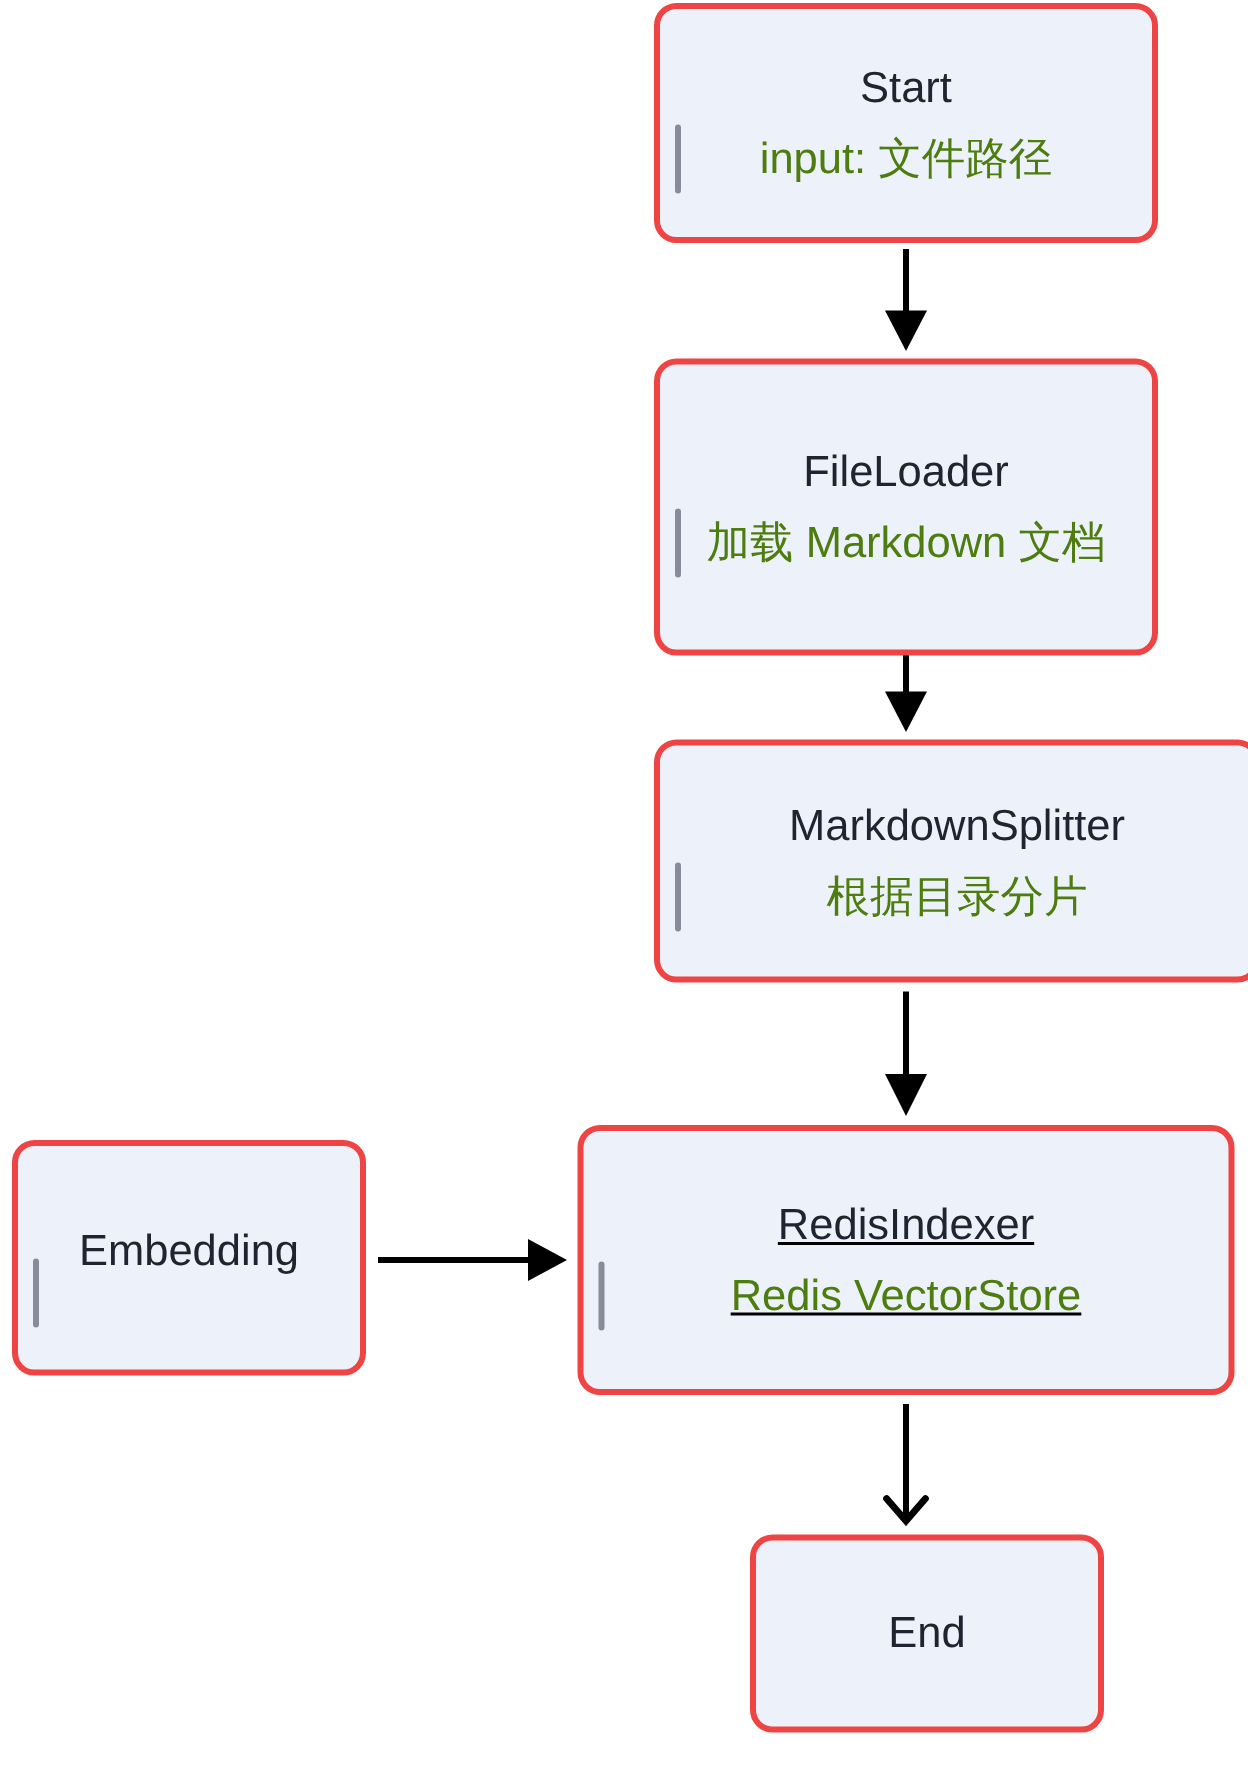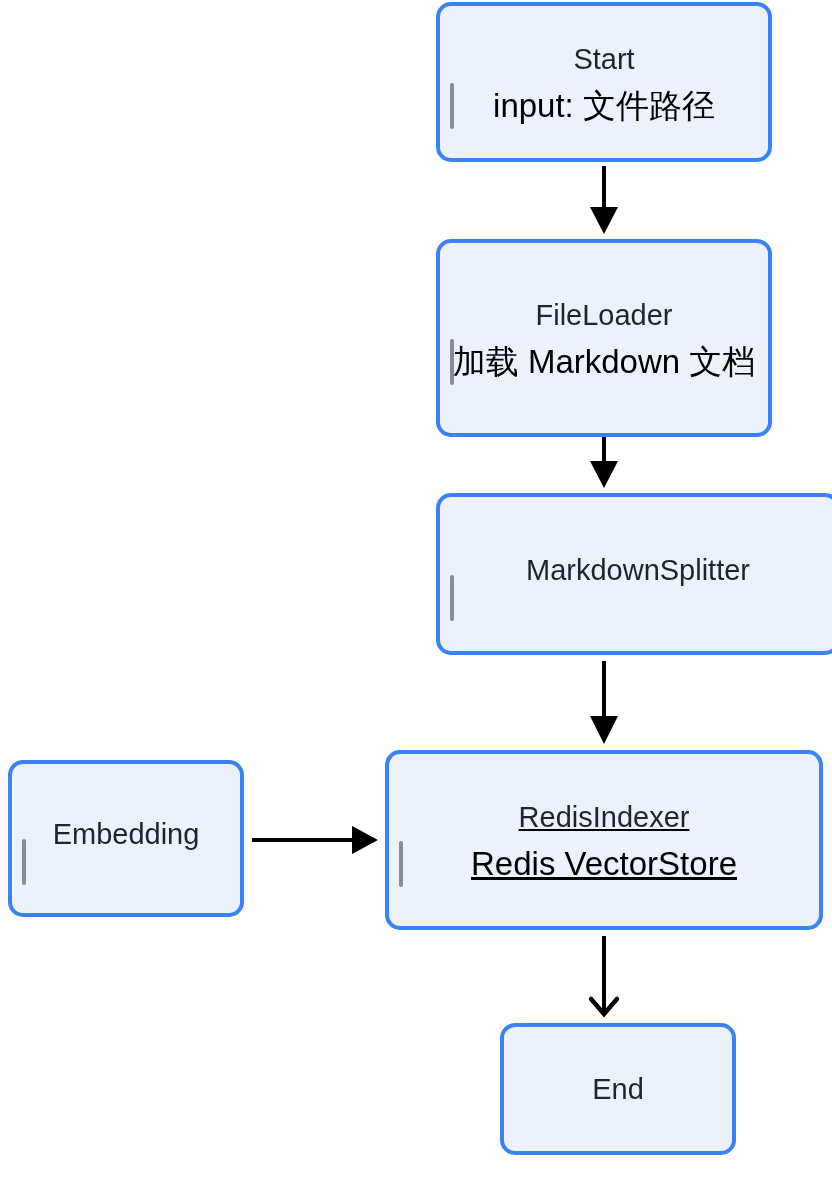--- a/index.html
+++ b/index.html
@@ -35,44 +35,44 @@
     fill: none;
     stroke: #000000;
     stroke-width: 4.5;
     stroke-linecap: round;
     stroke-linejoin: miter;
   }
   .node {
     position: absolute;
     box-sizing: border-box;
     background: #edf1f9;
-    border: 4px solid #3b82f6;
+    border: 4px solid #ef4444;
     border-radius: 15px;
     display: flex;
     flex-direction: column;
     align-items: center;
     justify-content: center;
     gap: 9px;
   }
   .node-title {
     font-size: 29px;
     line-height: 38px;
     color: #1e2430;
     white-space: nowrap;
   }
   .subtitle-row {
     position: relative;
     width: 100%;
     display: flex;
     justify-content: center;
   }
   .node-subtitle {
-    font-size: 33px;
+    font-size: 29px;
     line-height: 38px;
-    color: #000000;
+    color: #4d7c0f;
     white-space: nowrap;
   }
   .accent-bar {
     position: absolute;
     left: 10px;
     top: 50%;
     transform: translateY(-50%);
     width: 4px;
     height: 46px;
     background: #868c98;
@@ -120,20 +120,21 @@
     <div class="subtitle-row">
       <span class="accent-bar"></span>
       <span class="node-subtitle">加载 Markdown 文档</span>
     </div>
   </div>
 
   <div class="node" style="left:436px; top:493px; width:404px; height:162px;">
     <div class="node-title">MarkdownSplitter</div>
     <div class="subtitle-row">
       <span class="accent-bar"></span>
+      <span class="node-subtitle">根据目录分片</span>
     </div>
   </div>
 
   <div class="node" style="left:8px; top:760px; width:236px; height:157px;">
     <div class="node-title">Embedding</div>
     <div class="subtitle-row">
       <span class="accent-bar"></span>
     </div>
   </div>
 

